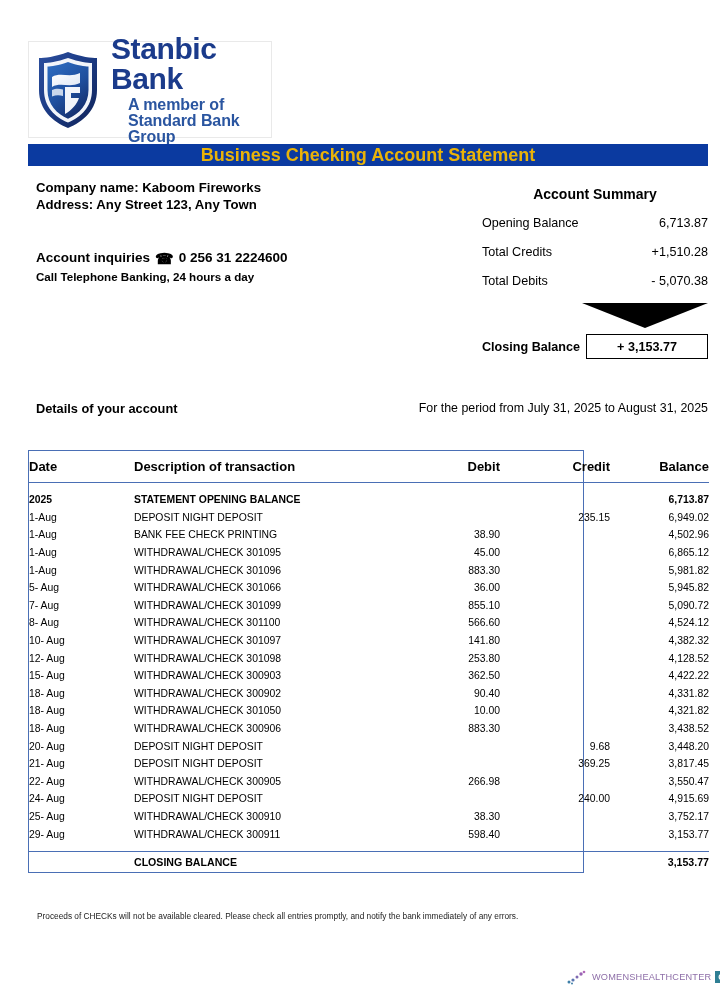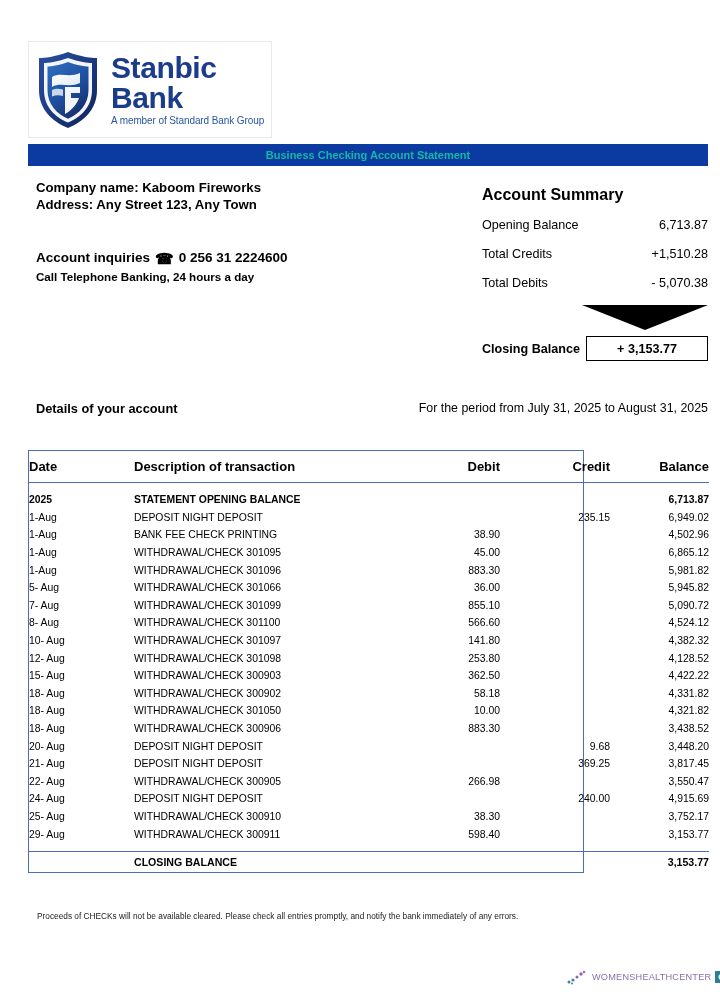--- a/index.html
+++ b/index.html
@@ -45,37 +45,38 @@
     margin-left: 10px;
     line-height: 1;
   }
   .logo-name {
     font-size: 30px;
     font-weight: bold;
     color: #1b3b8b;
     letter-spacing: -0.4px;
   }
   .logo-tag {
-    font-size: 10px;
-    font-weight: normal;
+    font-size: 16px;
+    font-weight: bold;
     color: #2a55a0;
     margin-top: 3px;
     letter-spacing: -0.1px;
+    margin-left: 17px;
   }
 
   
   .title-bar {
     position: absolute;
     left: 28px;
     top: 144px;
     width: 680px;
     height: 22px;
     background: #0b3aa0;
-    color: #14b8a6;
-    font-size: 11px;
+    color: #eab308;
+    font-size: 18px;
     font-weight: bold;
     display: flex;
     align-items: center;
     justify-content: center;
   }
 
   
   .company-block {
     position: absolute;
     left: 36px;
@@ -111,23 +112,24 @@
   }
 
   
   .summary {
     position: absolute;
     left: 482px;
     top: 186px;
     width: 226px;
   }
   .summary-title {
-    font-size: 16px;
+    font-size: 14px;
     font-weight: bold;
     margin-bottom: 14px;
+    text-align: center;
   }
   .summary-row {
     display: flex;
     justify-content: space-between;
     align-items: baseline;
     font-size: 12.6px;
     font-weight: normal;
     margin-bottom: 15px;
   }
   .summary-row .lbl { white-space: nowrap; }
@@ -448,21 +450,21 @@
         <tr class="txn-row">
           <td class="d-date">15- Aug</td>
           <td class="d-desc">WITHDRAWAL/CHECK 300903</td>
           <td class="d-debit">362.50</td>
           <td class="d-credit"></td>
           <td class="d-bal">4,422.22</td>
         </tr>
         <tr class="txn-row">
           <td class="d-date">18- Aug</td>
           <td class="d-desc">WITHDRAWAL/CHECK 300902</td>
-          <td class="d-debit">58.18</td>
+          <td class="d-debit">90.40</td>
           <td class="d-credit"></td>
           <td class="d-bal">4,331.82</td>
         </tr>
         <tr class="txn-row">
           <td class="d-date">18- Aug</td>
           <td class="d-desc">WITHDRAWAL/CHECK 301050</td>
           <td class="d-debit">10.00</td>
           <td class="d-credit"></td>
           <td class="d-bal">4,321.82</td>
         </tr>

